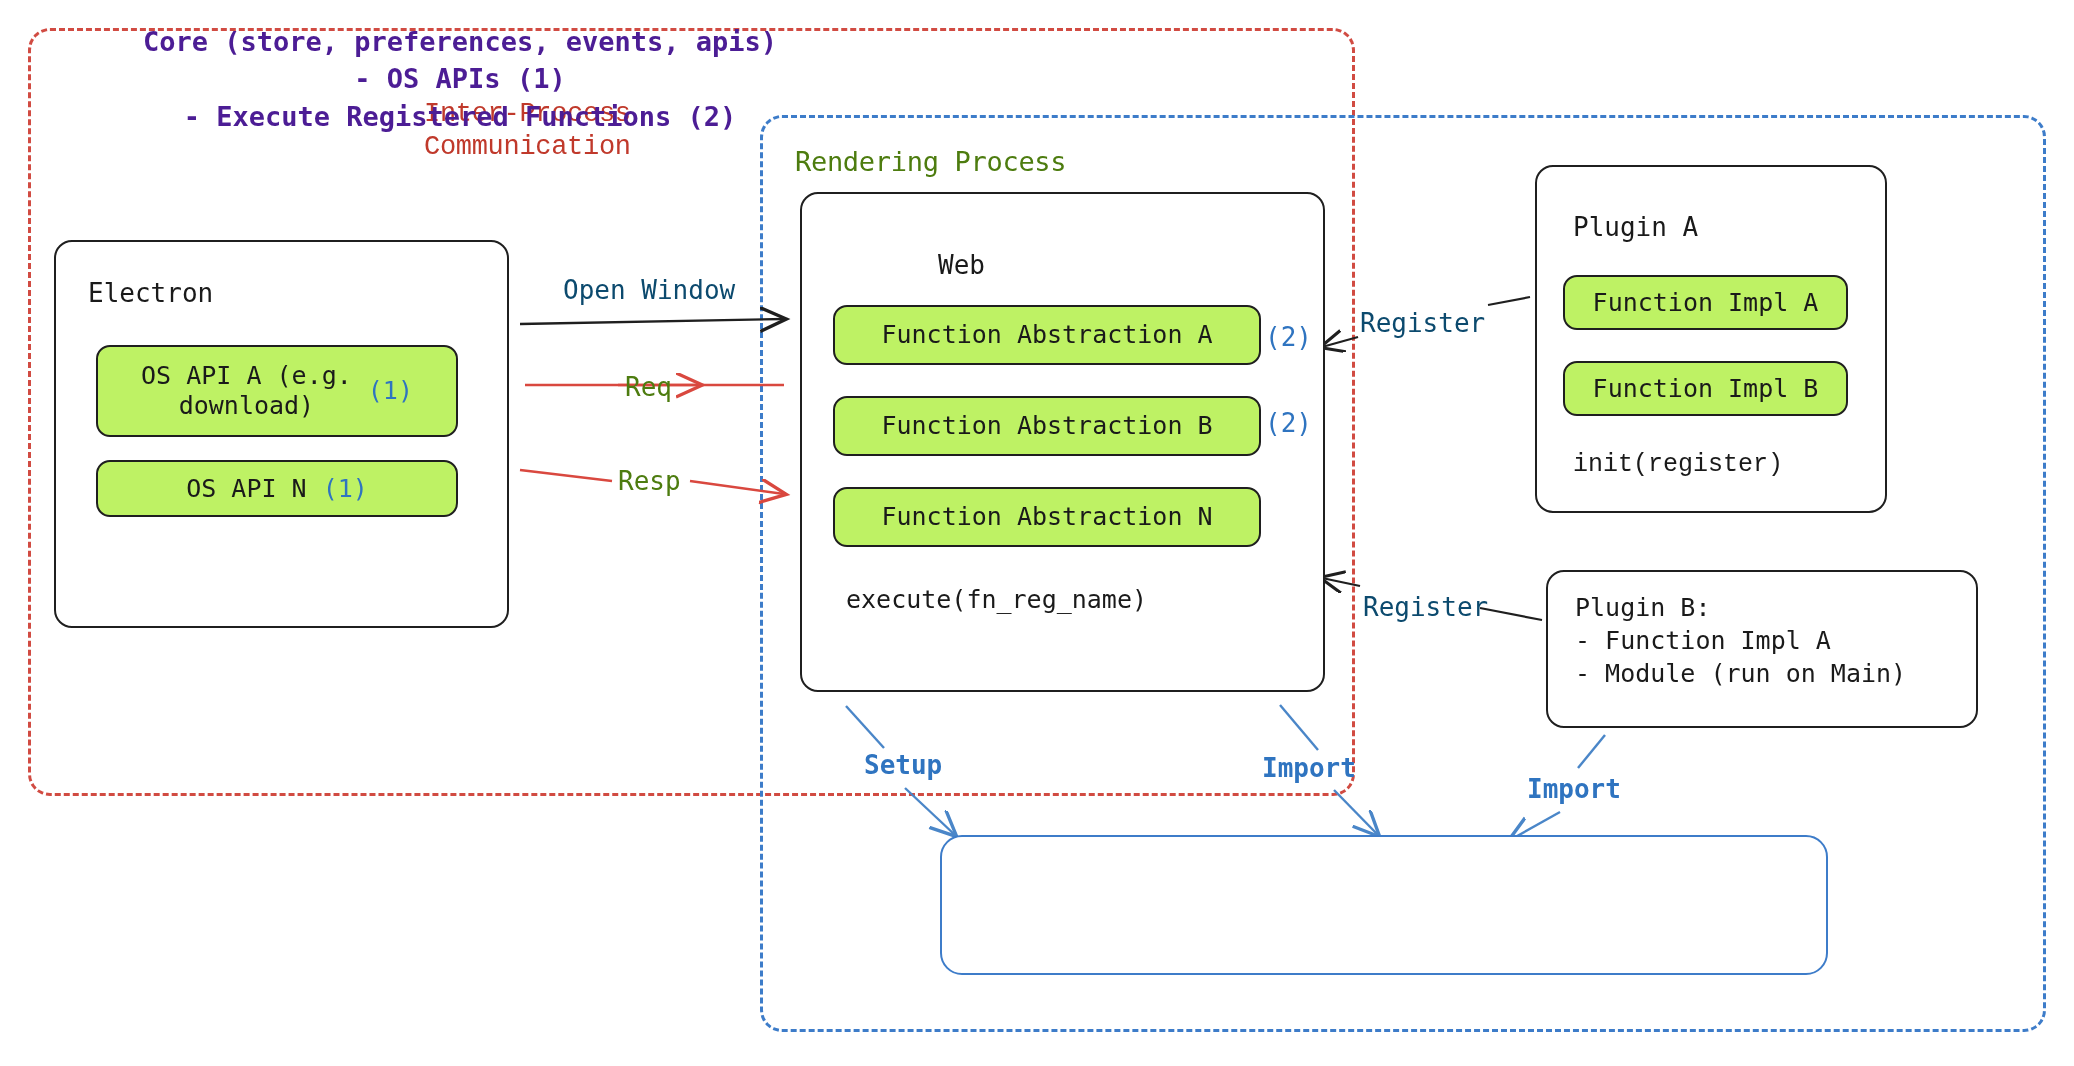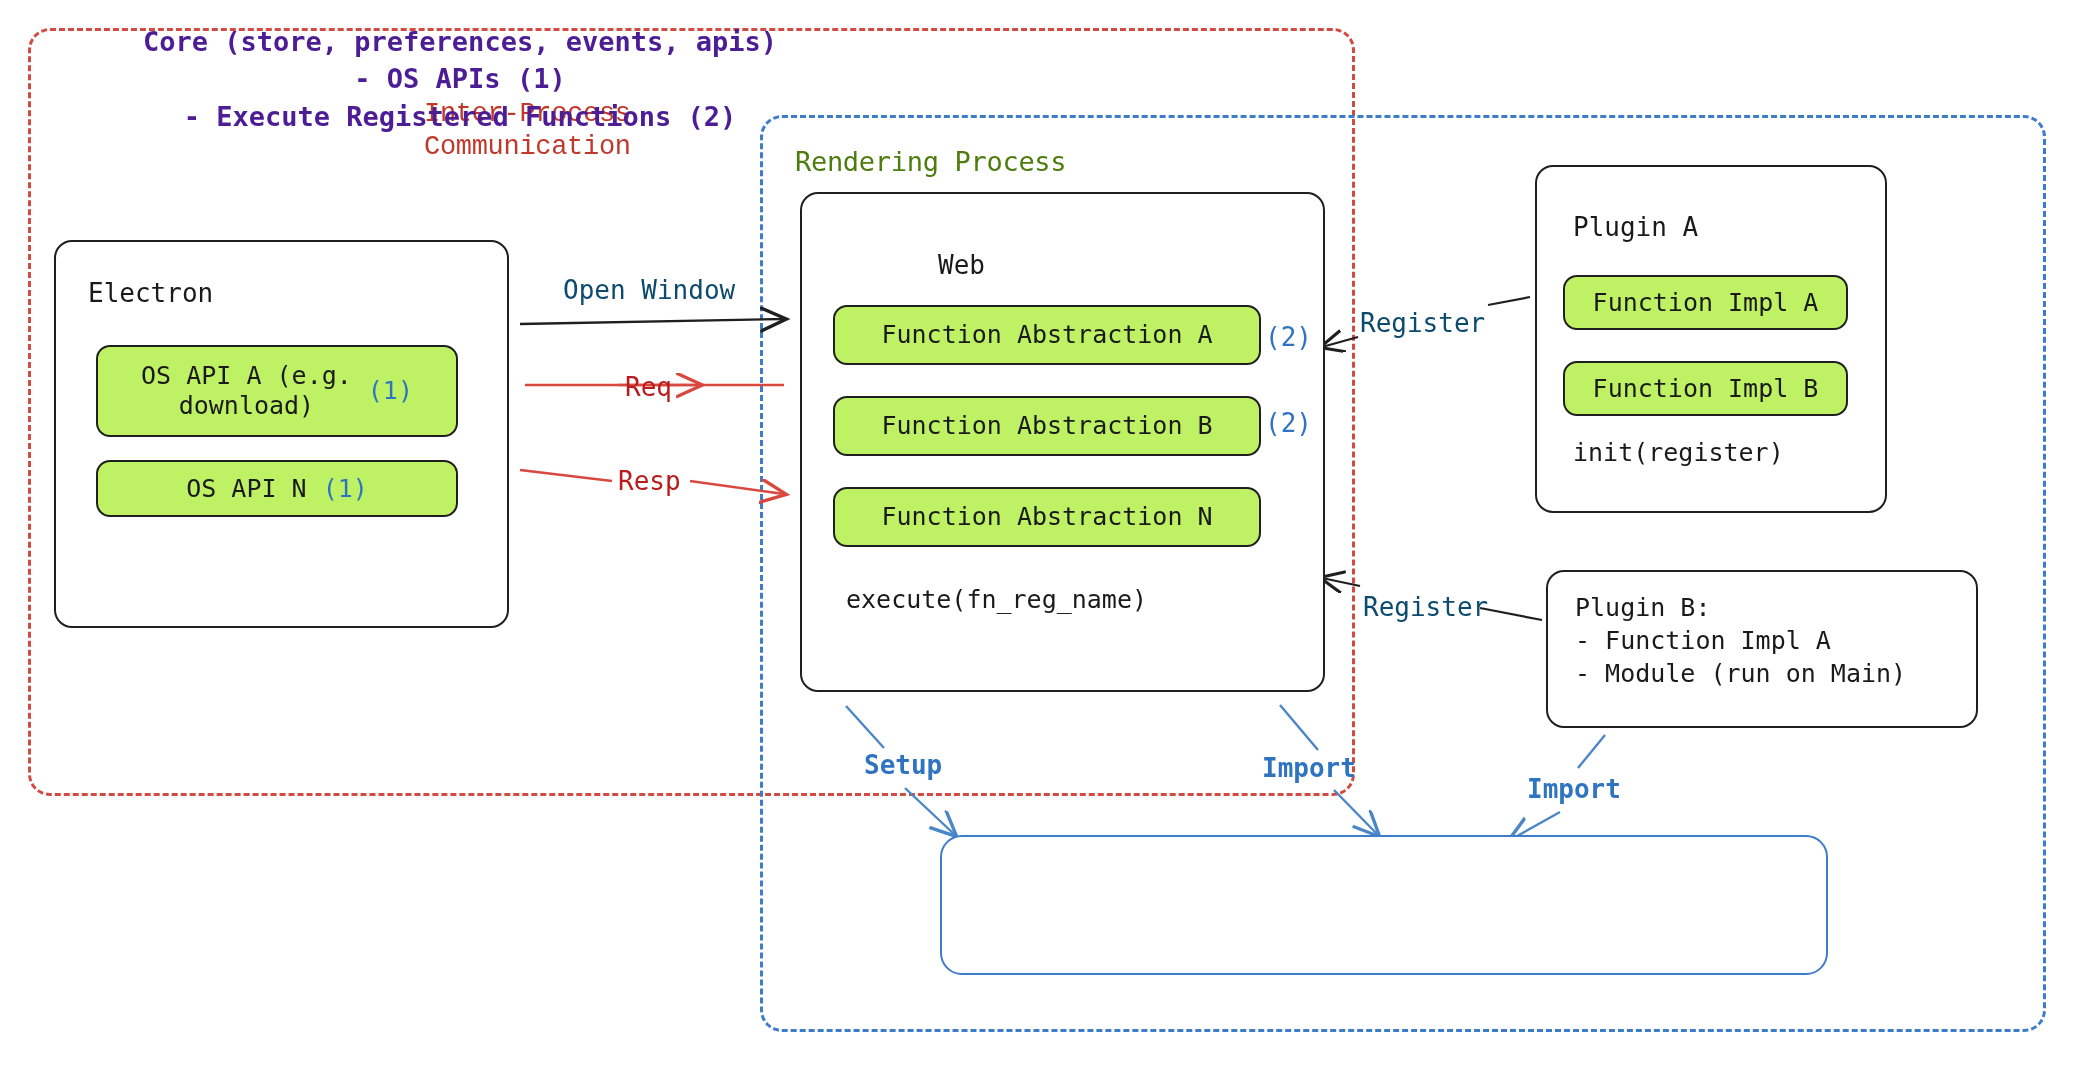--- a/index.html
+++ b/index.html
@@ -123,21 +123,21 @@
   #fa-n        { left: 833px; top: 487px; width: 428px; height: 60px; }
   #fa-a-mark   { left: 1265px; top: 322px; }
   #fa-b-mark   { left: 1265px; top: 408px; }
   #execute-txt { left: 846px; top: 583px; }
 
   
   #plugin-a-box   { left: 1535px; top: 165px; width: 352px; height: 348px; }
   #plugin-a-title { left: 1573px; top: 212px; }
   #fn-impl-a      { left: 1563px; top: 275px; width: 285px; height: 55px; }
   #fn-impl-b      { left: 1563px; top: 361px; width: 285px; height: 55px; }
-  #init-register  { left: 1573px; top: 436px; }
+  #init-register  { left: 1573px; top: 448px; font-family: Liberation Mono, monospace; }
 
   
   #plugin-b-box  { left: 1546px; top: 570px; width: 432px; height: 158px; }
   #plugin-b-text { left: 1575px; top: 591px; }
 
   
   #core-box {
     position: absolute;
     left: 940px; top: 835px; width: 888px; height: 140px;
     box-sizing: border-box;
@@ -158,21 +158,21 @@
     padding-left: 16px;
   }
 
   
   .edge-label {
     position: absolute;
     font-size: 26px;
     white-space: nowrap;
   }
   .edge-black { color: #0c4a6e; }
-  .edge-red   { color: #b91c1c; }
+  .edge-red   { color: #4d7c0f; }
   .edge-blue  { color: #2f74c0; font-weight: bold; }
 
   #lbl-open-window { left: 563px;  top: 275px; }
   #lbl-req         { left: 625px;  top: 372px; }
   #lbl-resp        { left: 618px;  top: 466px; }
   #lbl-register-1  { left: 1360px; top: 308px; }
   #lbl-register-2  { left: 1363px; top: 592px; }
   #lbl-setup       { left: 864px;  top: 750px; }
   #lbl-import-1    { left: 1262px; top: 753px; }
   #lbl-import-2    { left: 1527px; top: 774px; }

